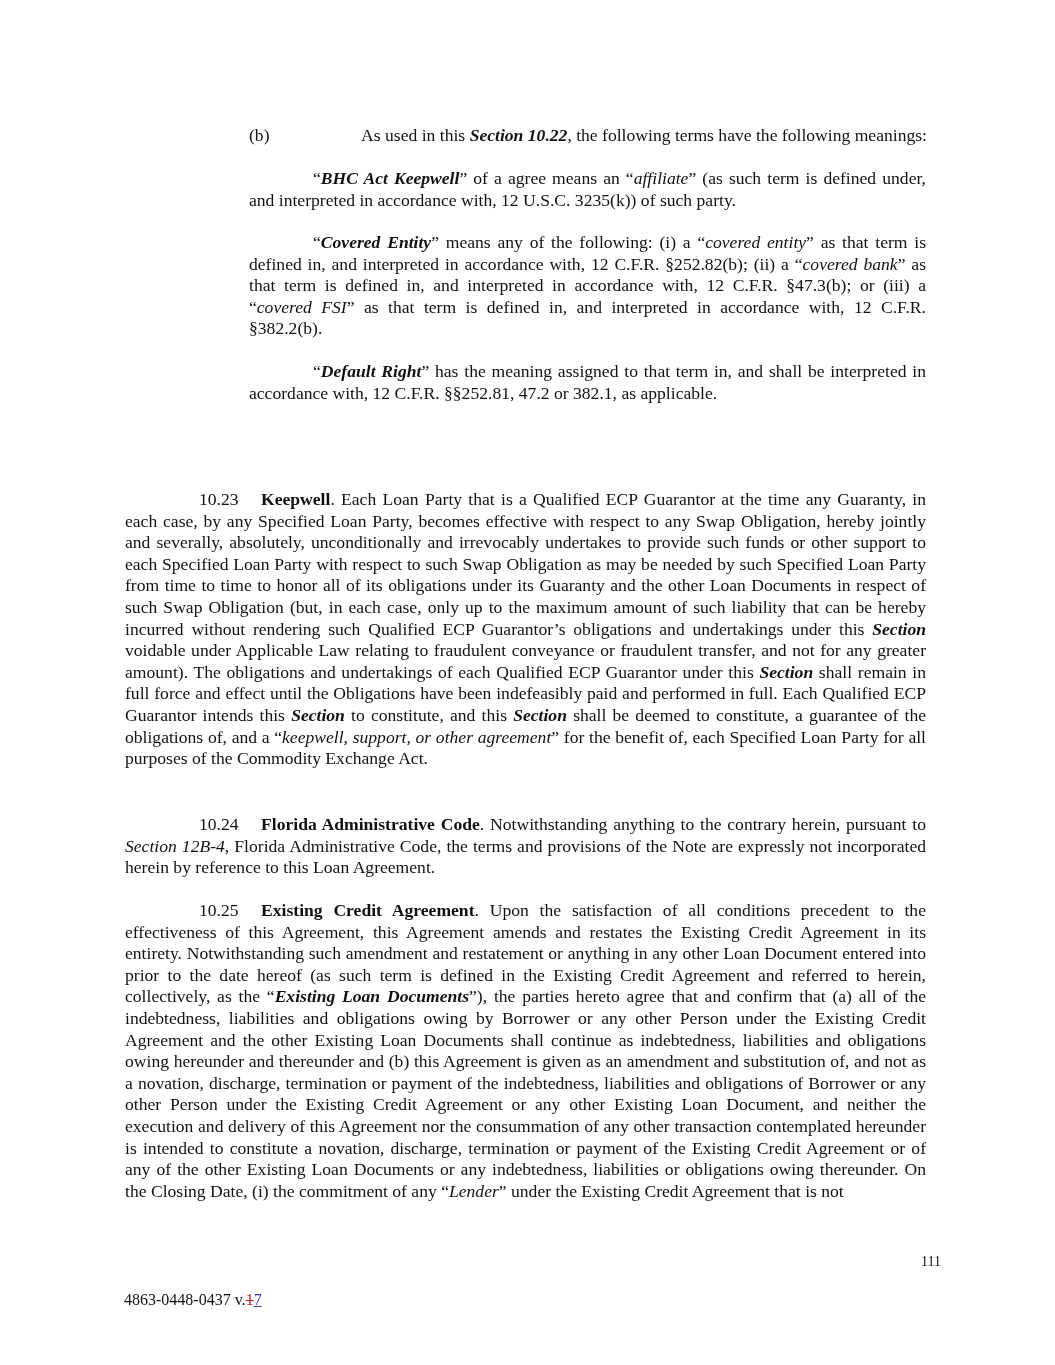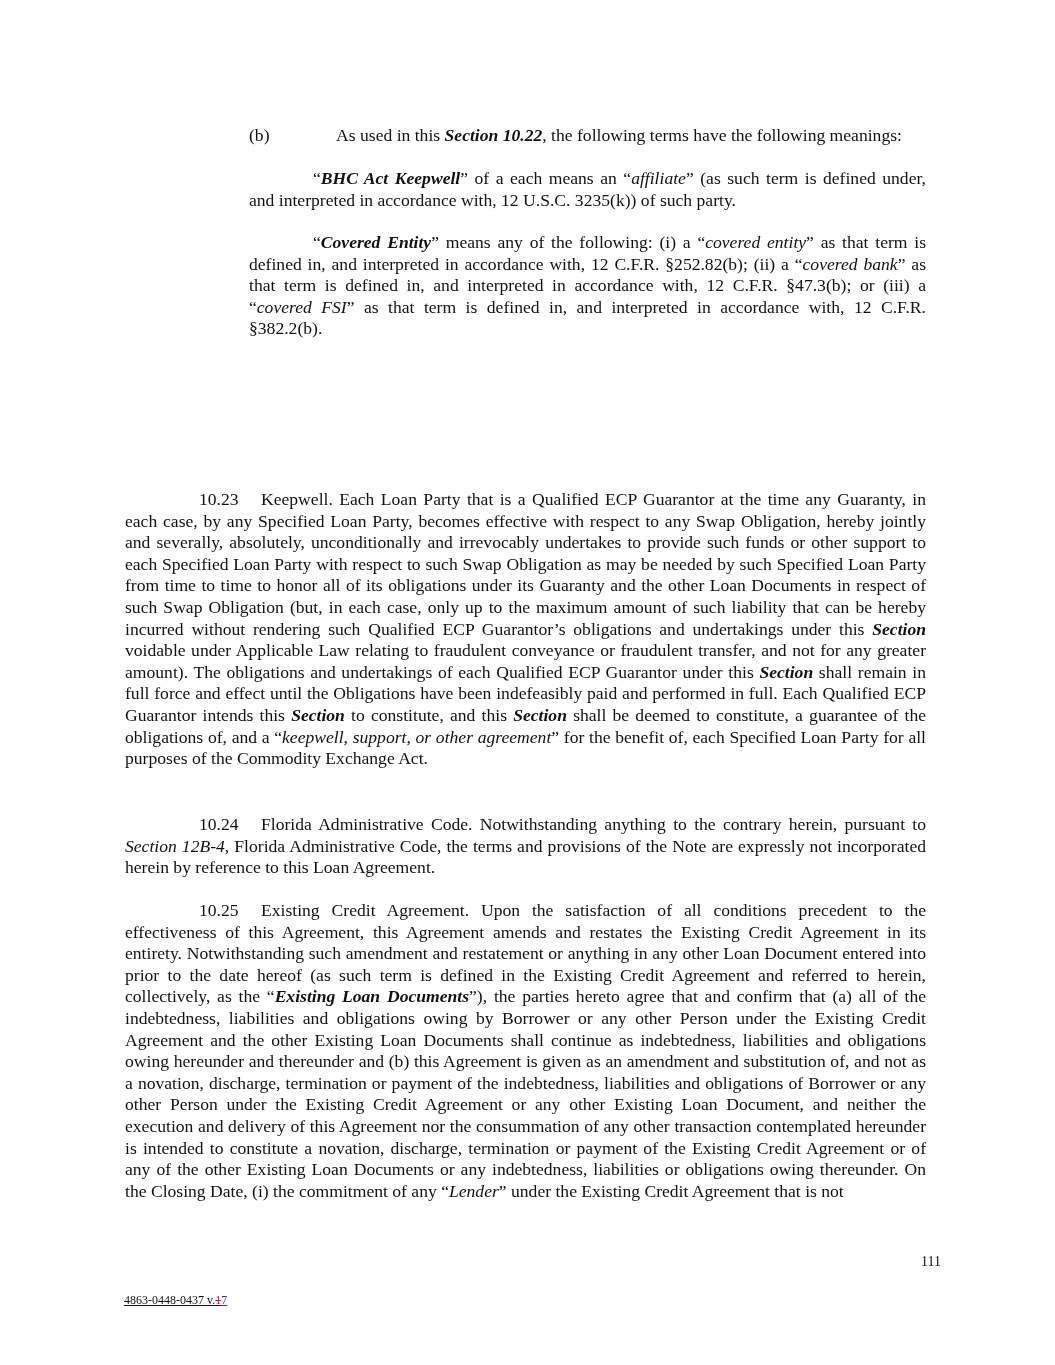--- a/index.html
+++ b/index.html
@@ -1,41 +1,42 @@
 <!DOCTYPE html>
 <html><head>
 <meta charset="utf-8">
 <style>
   html, body { margin: 0; padding: 0; background: #ffffff; }
   body { width: 1055px; height: 1365px; position: relative; overflow: hidden;
          font-family: "Liberation Serif", "DejaVu Serif", serif; color: #111; }
   .page { position: absolute; left: 0; top: 0; width: 1055px; height: 1365px; background: #fff; }
   .para { position: absolute; font-size: 17.6px; line-height: 21.6px; text-align: justify; margin: 0; }
-  .para .seg-b { font-weight: normal; }
+  .para .seg-b { font-weight: bold; }
   .para .seg-i { font-style: italic; }
   .para .seg-bi { font-weight: bold; font-style: italic; }
   .indent-def { text-indent: 64px; }
   .indent-sec { text-indent: 62px; }
   .sec-num { display: inline-block; width: 62px; text-indent: 0; margin-left: 12px; }
   .sub-label { position: absolute; font-size: 17.6px; line-height: 21.6px; }
-  .footer-id { position: absolute; left: 124px; top: 1293px; font-size: 12px; line-height: 14px; text-decoration: underline; }
+  .footer-id { position: absolute; left: 124px; top: 1293px; font-size: 16px; line-height: 14px; }
   .footer-id .del { color: #d0202a; text-decoration: line-through; }
   .footer-id .ins { color: #2a3aa8; text-decoration: underline; }
   .page-num { position: absolute; left: 921px; top: 1254px; font-size: 14px; line-height: 16px; }
 </style>
 </head>
 <body>
 
 <div class="page">
 
   <span class="sub-label" style="left:249px; top:125px;">(b)</span>
-  <p class="para" style="left:311px; top:125px; width:616px; text-align:center;"><span>As used in this </span><span class="seg-bi">Section 10.22</span><span>, the following terms have the following meanings:</span></p>
+  <p class="para" style="left:311px; top:125px; width:616px; text-align:right;"><span>As used in this </span><span class="seg-bi">Section 10.22</span><span>, the following terms have the following meanings:</span></p>
 
-  <p class="para indent-def" style="left:249px; top:168px; width:677px;"><span>“</span><span class="seg-bi">BHC Act Keepwell</span><span>” of a each means an “</span><span class="seg-i">affiliate</span><span>” (as such term is defined under, and interpreted in accordance with, 12 U.S.C. 3235(k)) of such party.</span></p>
+  <p class="para indent-def" style="left:249px; top:168px; width:677px;"><span>“</span><span class="seg-bi">BHC Act Keepwell</span><span>” of a agree means an “</span><span class="seg-i">affiliate</span><span>” (as such term is defined under, and interpreted in accordance with, 12 U.S.C. 3235(k)) of such party.</span></p>
   <p class="para indent-def" style="left:249px; top:232px; width:677px;"><span>“</span><span class="seg-bi">Covered Entity</span><span>” means any of the following: (i) a “</span><span class="seg-i">covered entity</span><span>” as that term is defined in, and interpreted in accordance with, 12 C.F.R. §252.82(b); (ii) a “</span><span class="seg-i">covered bank</span><span>” as that term is defined in, and interpreted in accordance with, 12 C.F.R. §47.3(b); or (iii) a “</span><span class="seg-i">covered FSI</span><span>” as that term is defined in, and interpreted in accordance with, 12 C.F.R. §382.2(b).</span></p>
+  <p class="para indent-def" style="left:249px; top:361px; width:677px;"><span>“</span><span class="seg-bi">Default Right</span><span>” has the meaning assigned to that term in, and shall be interpreted in accordance with, 12 C.F.R. §§252.81, 47.2 or 382.1, as applicable.</span></p>
 
   <p class="para indent-sec" style="left:125px; top:489px; width:801px;"><span class="sec-num">10.23</span><span class="seg-b">Keepwell</span><span>. Each Loan Party that is a Qualified ECP Guarantor at the time any Guaranty, in each case, by any Specified Loan Party, becomes effective with respect to any Swap Obligation, hereby jointly and severally, absolutely, unconditionally and irrevocably undertakes to provide such funds or other support to each Specified Loan Party with respect to such Swap Obligation as may be needed by such Specified Loan Party from time to time to honor all of its obligations under its Guaranty and the other Loan Documents in respect of such Swap Obligation (but, in each case, only up to the maximum amount of such liability that can be hereby incurred without rendering such Qualified ECP Guarantor’s obligations and undertakings under this </span><span class="seg-bi">Section</span><span> voidable under Applicable Law relating to fraudulent conveyance or fraudulent transfer, and not for any greater amount). The obligations and undertakings of each Qualified ECP Guarantor under this </span><span class="seg-bi">Section</span><span> shall remain in full force and effect until the Obligations have been indefeasibly paid and performed in full. Each Qualified ECP Guarantor intends this </span><span class="seg-bi">Section</span><span> to constitute, and this </span><span class="seg-bi">Section</span><span> shall be deemed to constitute, a guarantee of the obligations of, and a “</span><span class="seg-i">keepwell, support, or other agreement</span><span>” for the benefit of, each Specified Loan Party for all purposes of the Commodity Exchange Act.</span></p>
   <p class="para indent-sec" style="left:125px; top:814px; width:801px;"><span class="sec-num">10.24</span><span class="seg-b">Florida Administrative Code</span><span>. Notwithstanding anything to the contrary herein, pursuant to </span><span class="seg-i">Section 12B-4</span><span>, Florida Administrative Code, the terms and provisions of the Note are expressly not incorporated herein by reference to this Loan Agreement.</span></p>
   <p class="para indent-sec" style="left:125px; top:900px; width:801px;"><span class="sec-num">10.25</span><span class="seg-b">Existing Credit Agreement</span><span>. Upon the satisfaction of all conditions precedent to the effectiveness of this Agreement, this Agreement amends and restates the Existing Credit Agreement in its entirety. Notwithstanding such amendment and restatement or anything in any other Loan Document entered into prior to the date hereof (as such term is defined in the Existing Credit Agreement and referred to herein, collectively, as the “</span><span class="seg-bi">Existing Loan Documents</span><span>”), the parties hereto agree that and confirm that (a) all of the indebtedness, liabilities and obligations owing by Borrower or any other Person under the Existing Credit Agreement and the other Existing Loan Documents shall continue as indebtedness, liabilities and obligations owing hereunder and thereunder and (b) this Agreement is given as an amendment and substitution of, and not as a novation, discharge, termination or payment of the indebtedness, liabilities and obligations of Borrower or any other Person under the Existing Credit Agreement or any other Existing Loan Document, and neither the execution and delivery of this Agreement nor the consummation of any other transaction contemplated hereunder is intended to constitute a novation, discharge, termination or payment of the Existing Credit Agreement or of any of the other Existing Loan Documents or any indebtedness, liabilities or obligations owing thereunder. On the Closing Date, (i) the commitment of any “</span><span class="seg-i">Lender</span><span>” under the Existing Credit Agreement that is not</span></p>
 
   <div class="footer-id">
     <span>4863-0448-0437 v.</span><span class="del" style="color: rgb(208, 32, 42);">1</span><span class="ins" style="color: rgb(42, 58, 168);">7</span>
   </div>
   <div class="page-num">111</div>
 </div>

